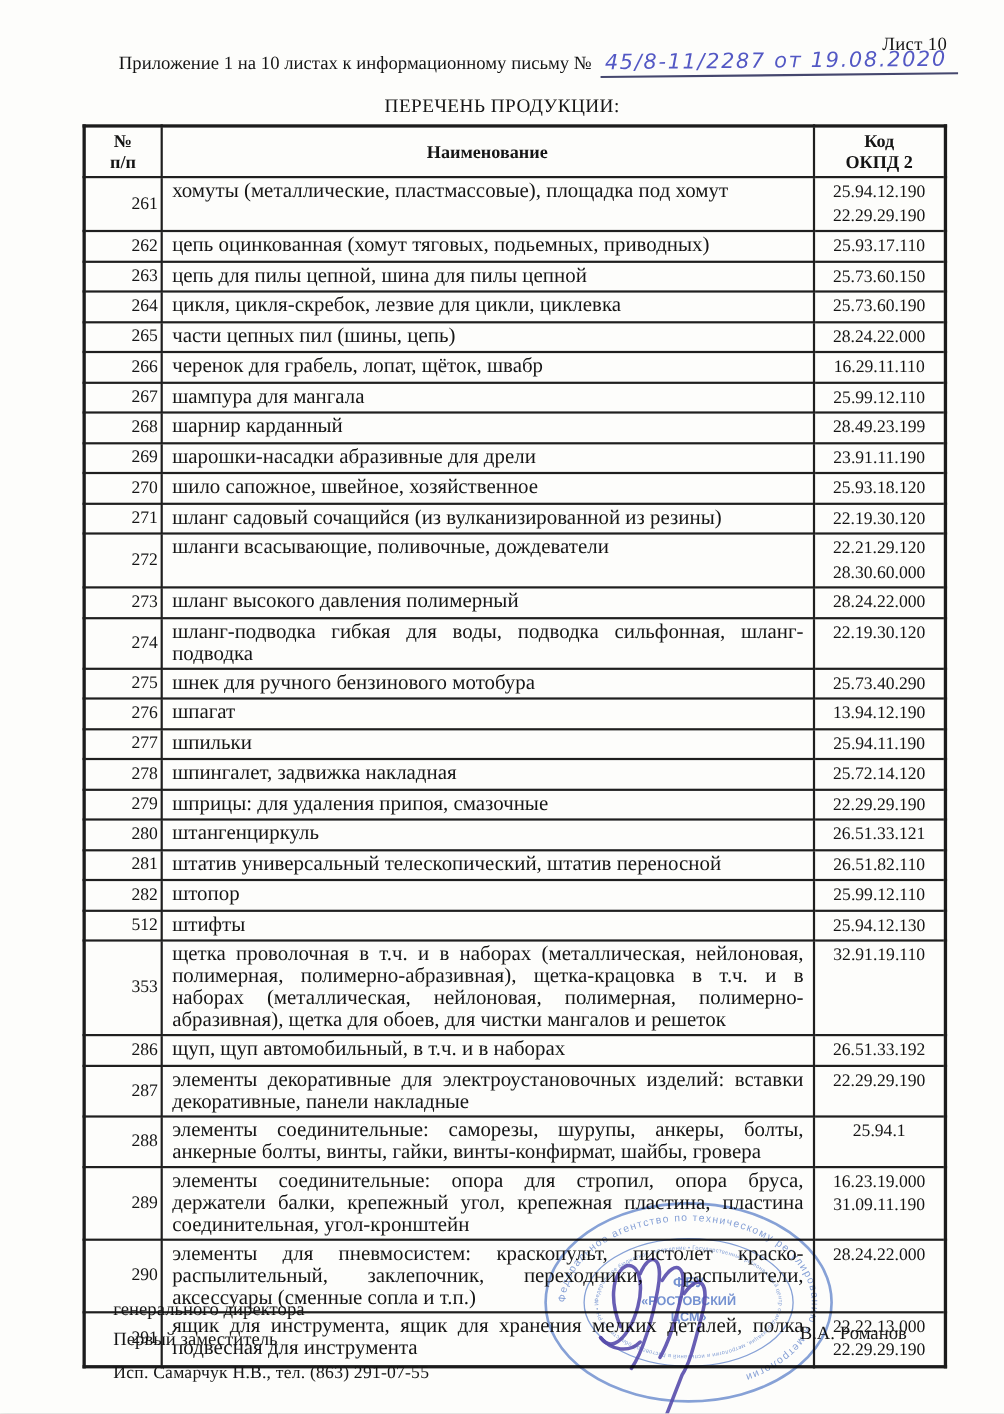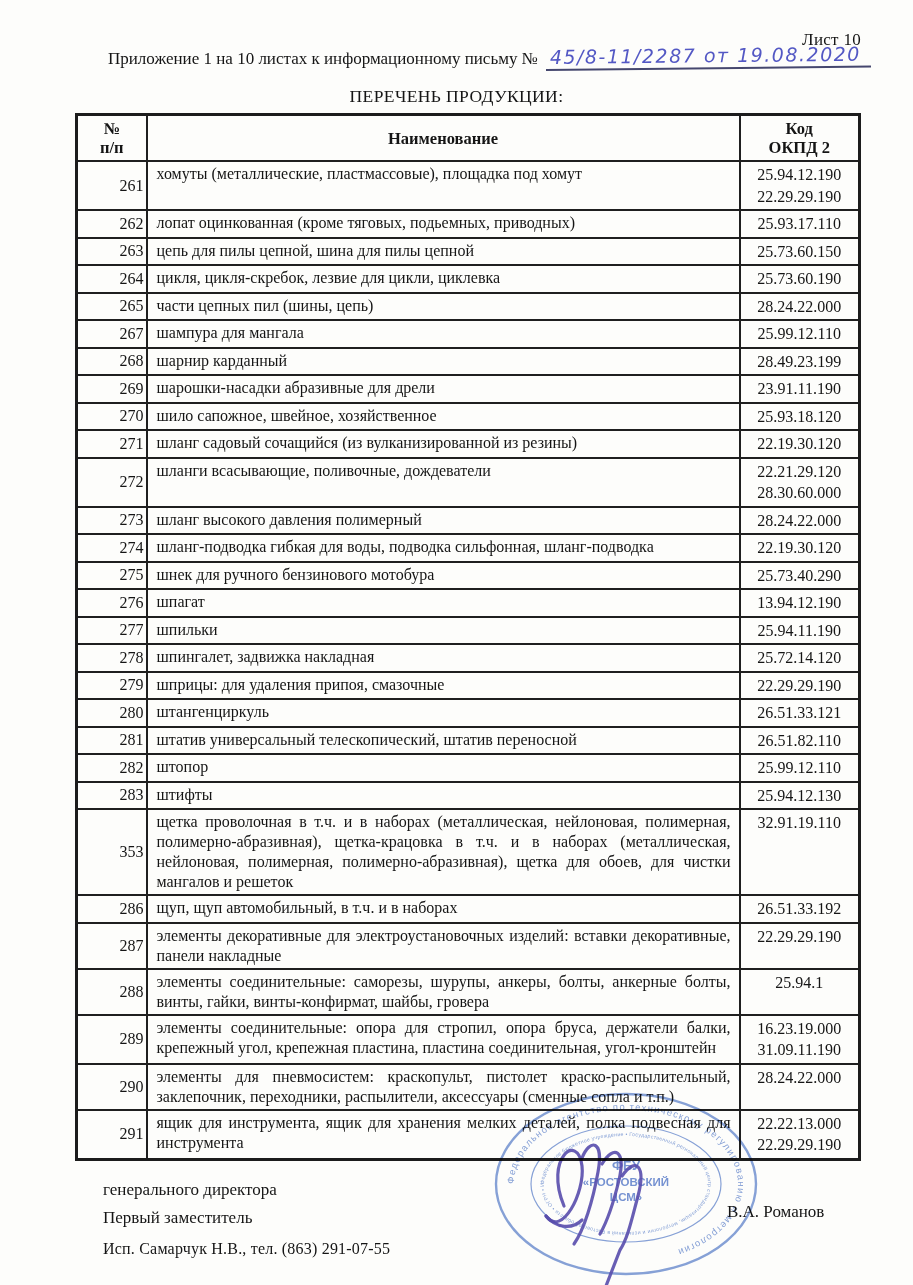--- a/index.html
+++ b/index.html
@@ -54,21 +54,21 @@
     font-size:16.5px;font-weight:bold;
     text-align:center;vertical-align:middle;
     padding:3px 2px;line-height:19px;
   }
   td.c-num{
     font-size:16px;text-align:right;vertical-align:middle;
     padding:1px 2px;
     border-radius:17px;
   }
   td.c-name{
-    font-size:16px;text-align:justify;vertical-align:top;
+    font-size:19px;text-align:justify;vertical-align:top;
     padding:2px 8px 2px 9px;line-height:20px;margin-left:15px;
   }
   td.c-code{
     font-size:16px;text-align:center;vertical-align:top;
     padding:2px 12px;line-height:21.5px;margin-top:40px;
   }
   .code-line{white-space:nowrap;}
   .footer-signer-title{
     position:absolute;left:103px;top:1176px;
     font-size:17px;line-height:28px;
@@ -129,21 +129,21 @@
         <tr>
           <td class="c-num">261</td>
           <td class="c-name">хомуты (металлические, пластмассовые), площадка под хомут</td>
           <td class="c-code">
             <div class="code-line">25.94.12.190</div>
             <div class="code-line">22.29.29.190</div>
           </td>
         </tr>
         <tr>
           <td class="c-num">262</td>
-          <td class="c-name">лопат оцинкованная (кроме тяговых, подьемных, приводных)</td>
+          <td class="c-name">цепь оцинкованная (хомут тяговых, подьемных, приводных)</td>
           <td class="c-code">
             <div class="code-line">25.93.17.110</div>
           </td>
         </tr>
         <tr>
           <td class="c-num">263</td>
           <td class="c-name">цепь для пилы цепной, шина для пилы цепной</td>
           <td class="c-code">
             <div class="code-line">25.73.60.150</div>
           </td>
@@ -156,20 +156,27 @@
           </td>
         </tr>
         <tr>
           <td class="c-num">265</td>
           <td class="c-name">части цепных пил (шины, цепь)</td>
           <td class="c-code">
             <div class="code-line">28.24.22.000</div>
           </td>
         </tr>
         <tr>
+          <td class="c-num">266</td>
+          <td class="c-name">черенок для грабель, лопат, щёток, швабр</td>
+          <td class="c-code">
+            <div class="code-line">16.29.11.110</div>
+          </td>
+        </tr>
+        <tr>
           <td class="c-num">267</td>
           <td class="c-name">шампура для мангала</td>
           <td class="c-code">
             <div class="code-line">25.99.12.110</div>
           </td>
         </tr>
         <tr>
           <td class="c-num">268</td>
           <td class="c-name">шарнир карданный</td>
           <td class="c-code">
@@ -269,21 +276,21 @@
           </td>
         </tr>
         <tr>
           <td class="c-num">282</td>
           <td class="c-name">штопор</td>
           <td class="c-code">
             <div class="code-line">25.99.12.110</div>
           </td>
         </tr>
         <tr>
-          <td class="c-num">283</td>
+          <td class="c-num">512</td>
           <td class="c-name">штифты</td>
           <td class="c-code">
             <div class="code-line">25.94.12.130</div>
           </td>
         </tr>
         <tr>
           <td class="c-num">353</td>
           <td class="c-name">щетка проволочная в т.ч. и в наборах (металлическая, нейлоновая, полимерная, полимерно-абразивная), щетка-крацовка в т.ч. и в наборах (металлическая, нейлоновая, полимерная, полимерно-абразивная), щетка для обоев, для чистки мангалов и решеток</td>
           <td class="c-code">
             <div class="code-line">32.91.19.110</div>

